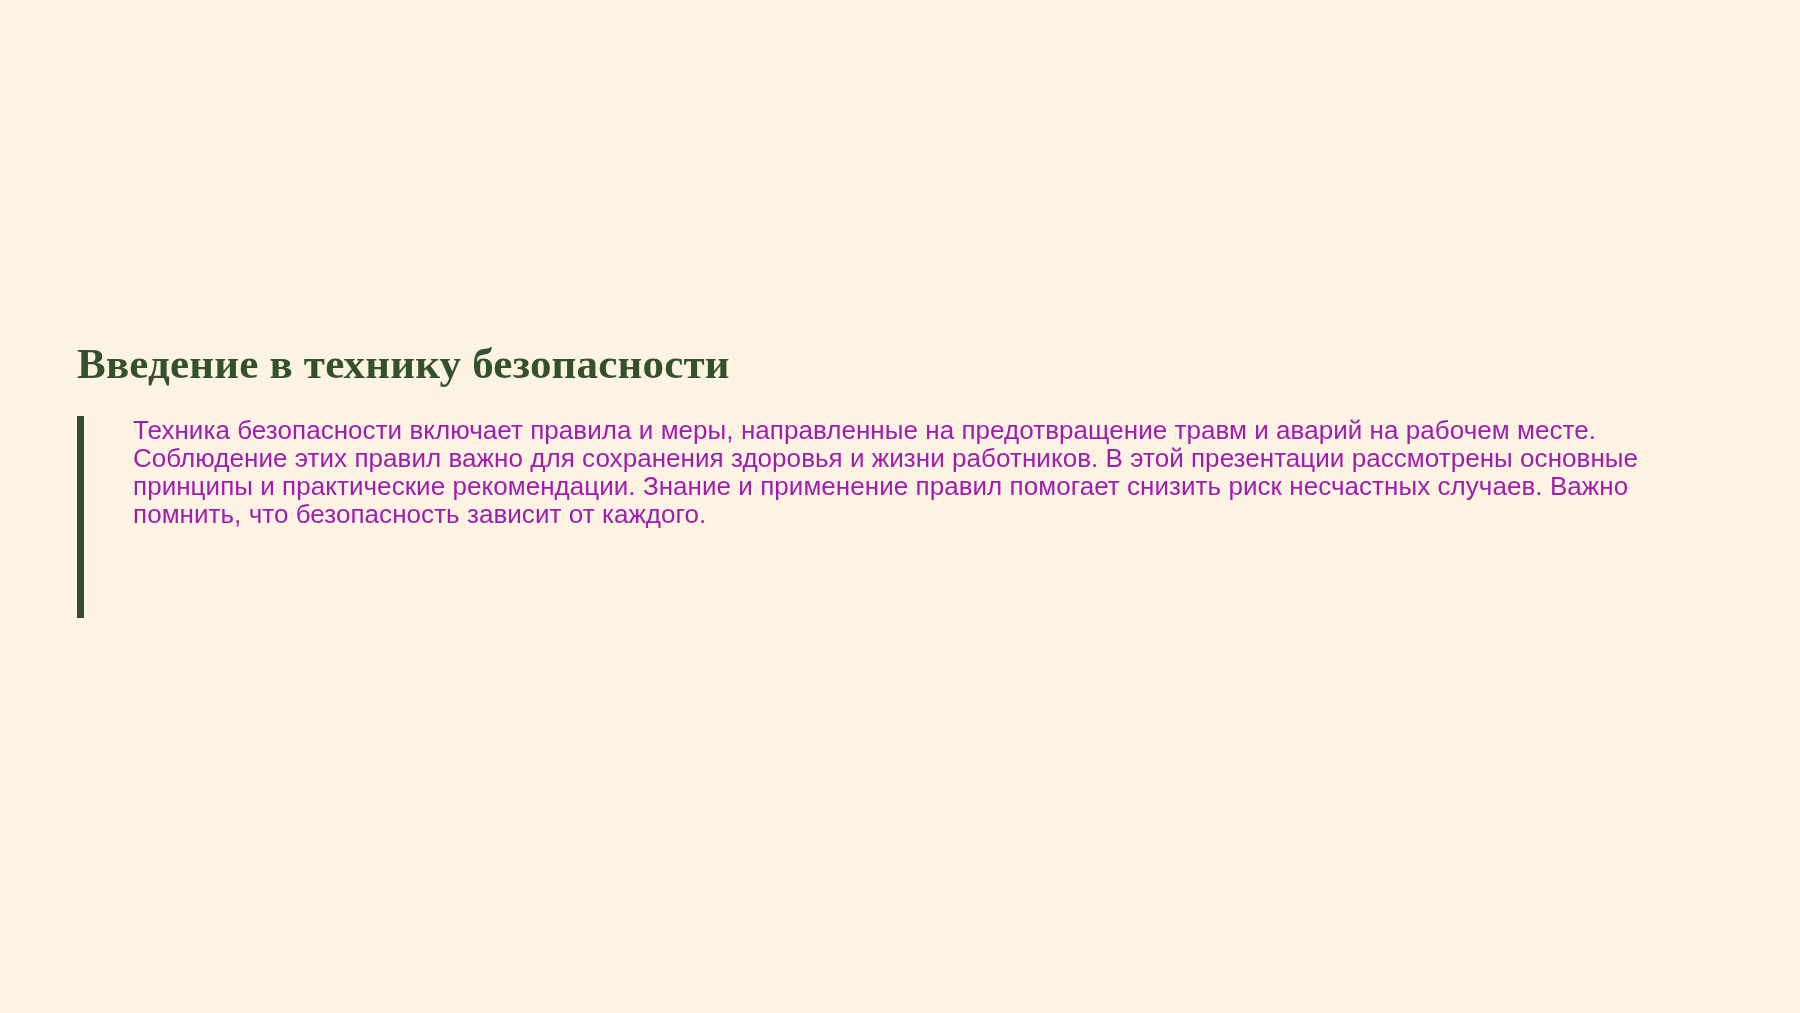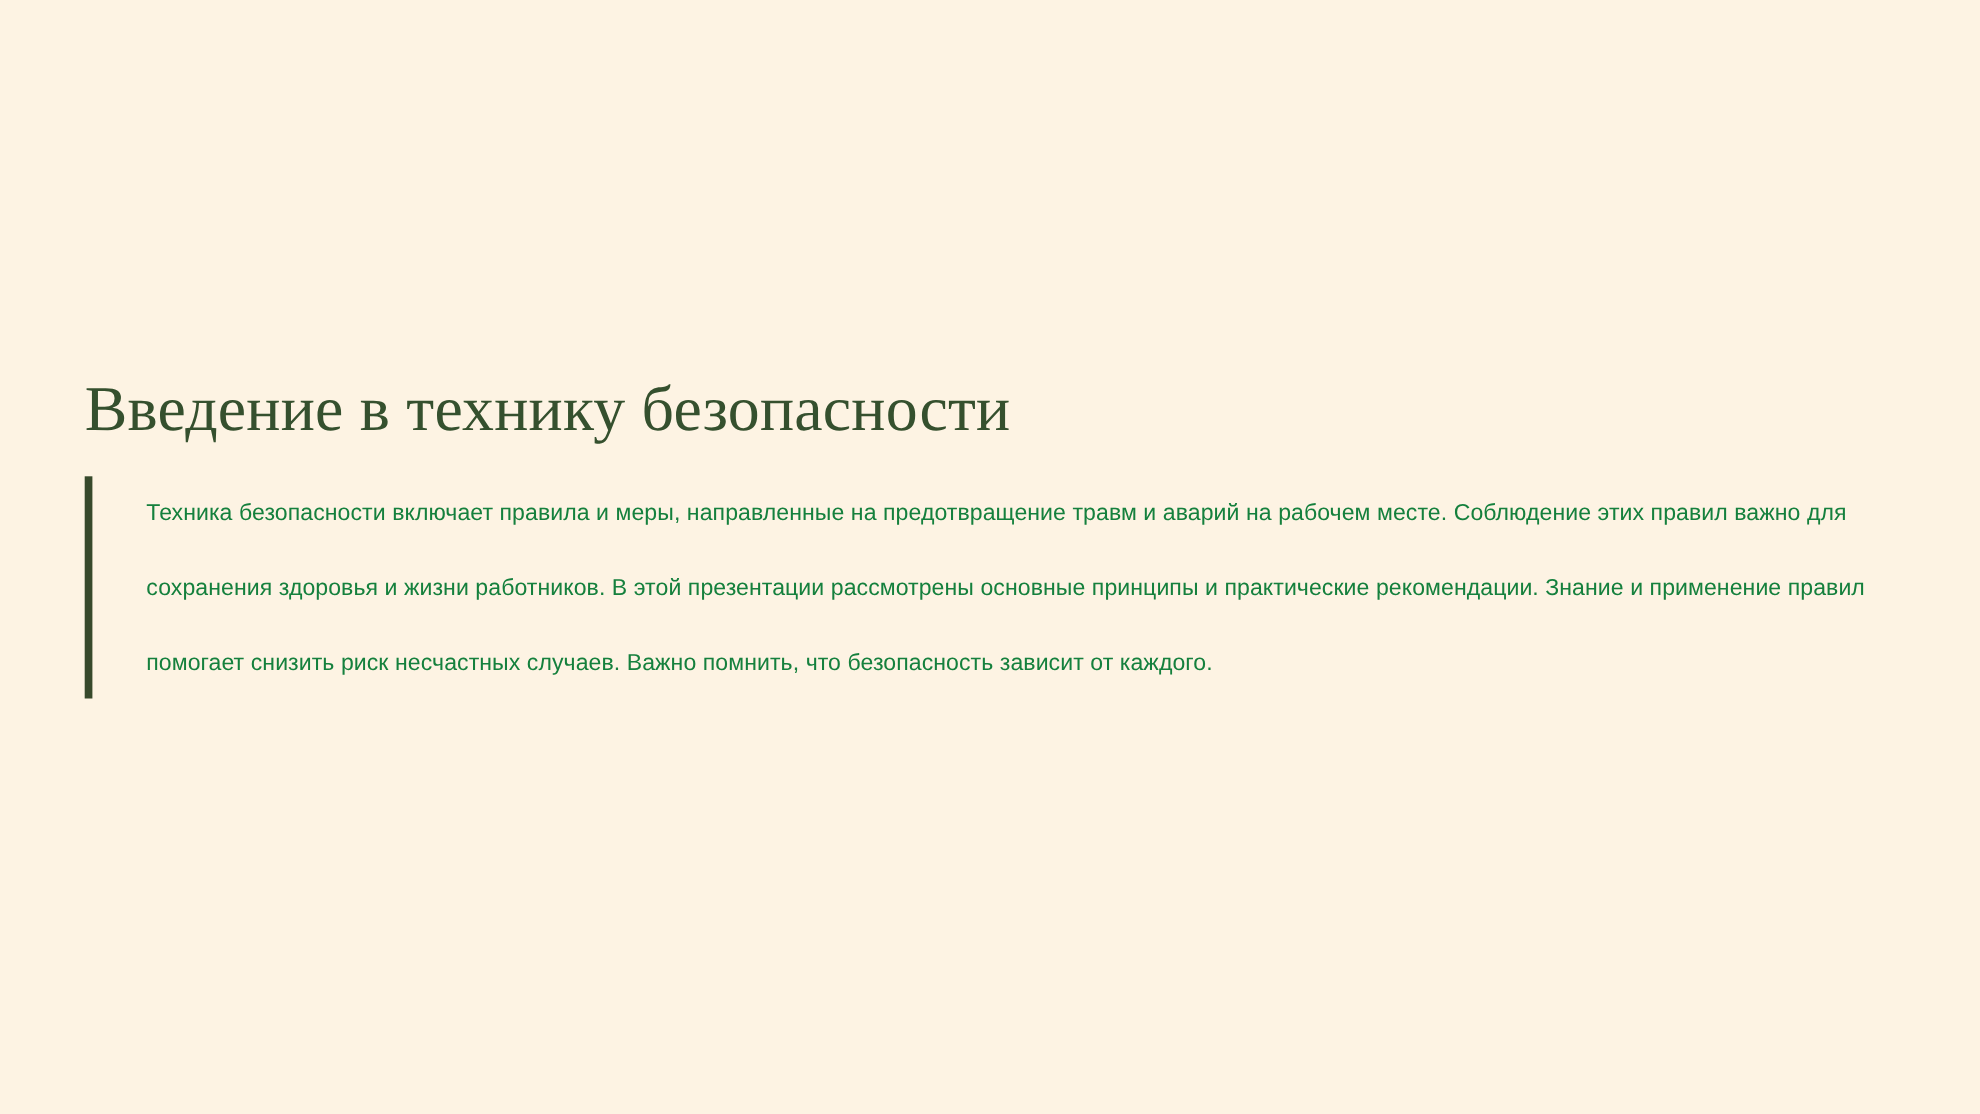--- a/index.html
+++ b/index.html
@@ -26,23 +26,23 @@
 
   .slide-content {
     position: absolute;
     left: 77px;
     top: 340px;
     width: 1640px;
   }
 
   .slide-title {
     font-family: "Liberation Serif", "DejaVu Serif", serif;
-    font-size: 58px;
+    font-size: 43px;
     line-height: 1.12;
-    font-weight: 400;
+    font-weight: 700;
     color: #35502e;
     letter-spacing: 0.2px;
     margin: 0 0 24px 0;
     white-space: nowrap;
   }
 
   .body-block {
     position: relative;
     display: block;
     padding-left: 56px;
@@ -55,23 +55,23 @@
     top: 0;
     width: 7px;
     height: 202px;
     background: #37492b;
     border-radius: 0;
   }
 
   .body-text {
     margin: 0;
     font-family: "Liberation Sans", "DejaVu Sans", sans-serif;
-    font-size: 21px;
-    line-height: 68px;
-    color: #15803d;
+    font-size: 26px;
+    line-height: 28px;
+    color: #a21caf;
     letter-spacing: 0.05px;
     width: 1585px;
     text-align: left;
   }
 </style>
 </head>
 <body>
 
 <div class="slide">
 

